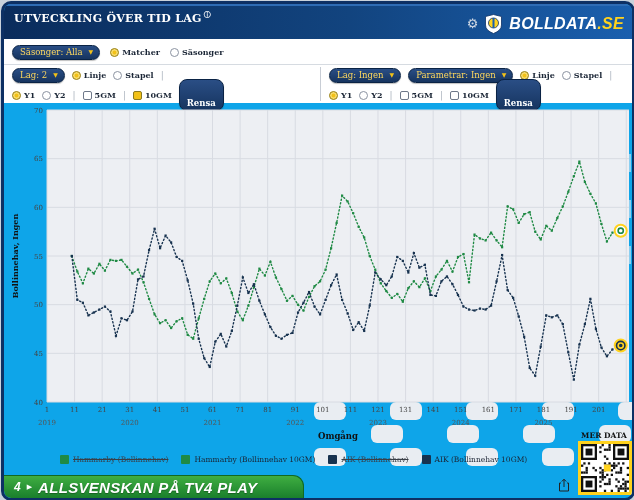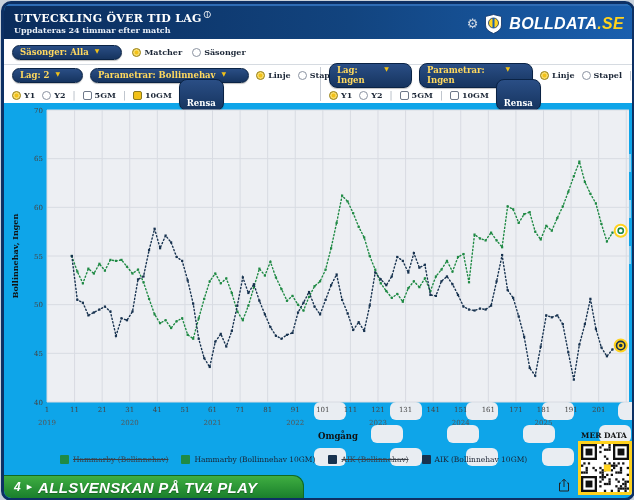--- a/index.html
+++ b/index.html
@@ -18,23 +18,23 @@
   .brandtext{font-family:"Liberation Sans",sans-serif;font-style:italic;font-weight:bold;font-size:16px;color:#ffffff;letter-spacing:.3px;}
   .brandtext .se{color:#ffd21e;margin-top:20px;}
   
   .controls{position:absolute;left:0;top:35px;width:100%;height:64px;background:#ffffff;}
   .row1{position:absolute;left:8px;top:4px;height:18px;display:flex;align-items:center;gap:10px;}
   .hdiv{position:absolute;left:0;top:25px;width:100%;border-top:1px solid #d6dbe1;}
   .panel-l{position:absolute;left:8px;top:27px;}
   .panel-r{position:absolute;left:325px;top:27px;}
   .vdiv{position:absolute;left:316px;top:28px;height:34px;border-left:1px solid #c8cdd5;}
   .crow{display:flex;align-items:center;gap:7px;height:18px;}
-  .pill{display:inline-flex;gap:6px;padding:1px 22px 2px 7px;border-radius:8px;
+  .pill{display:inline-flex;align-items:center;gap:6px;padding:1px 6px 2px 7px;border-radius:8px;
         background:linear-gradient(#2a4e85,#16345f);border:1px solid #0a2345;
-        color:#ffd95e;font-weight:bold;font-size:8.5px;cursor:pointer;box-shadow:0 1px 1px rgba(0,0,0,.25);}
+        color:#ffd95e;font-weight:normal;font-size:8.5px;cursor:pointer;box-shadow:0 1px 1px rgba(0,0,0,.25);}
   .pill .arr{color:#f2c118;font-size:6px;}
   .btn{display:inline-block;padding:18px 7px 2px 7px;border-radius:8px;background:linear-gradient(#2a4e85,#16345f);
        border:1px solid #0a2345;color:#ffffff;font-weight:bold;font-size:8.5px;cursor:pointer;box-shadow:0 1px 1px rgba(0,0,0,.25);}
   .opt{display:inline-flex;align-items:center;gap:3px;font-weight:bold;font-size:8px;color:#1c2737;cursor:pointer;}
   .radio{width:9px;height:9px;border-radius:50%;background:#ffffff;border:1px solid #8b93a1;box-sizing:border-box;}
   .radio.on{background:#f2c118;border:1px solid #97852a;box-shadow:inset 0 0 0 1.5px #f9dd6e;}
   .chk{width:9px;height:9px;border-radius:2px;background:#ffffff;border:1px solid #6e7889;box-sizing:border-box;}
   .chk.on{background:#f2c118;border:1px solid #8a7a22;}
   .sep{color:#aab2bd;font-size:9px;}
   
@@ -84,21 +84,20 @@
       <rect x="0" y="46" width="32" height="18" rx="6" fill="#f1f3f7"></rect>
       <rect x="76" y="46" width="32" height="18" rx="6" fill="#f1f3f7"></rect>
       <rect x="57" y="69" width="32" height="18" rx="6" fill="#f1f3f7"></rect>
       <rect x="0" y="92" width="32" height="18" rx="6" fill="#f1f3f7"></rect>
       <rect x="76" y="92" width="32" height="18" rx="6" fill="#f1f3f7"></rect>
       <rect x="57" y="115" width="32" height="18" rx="6" fill="#f1f3f7"></rect>
     </svg>
 
   <div class="topbar">
     <div class="title"><span>UTVECKLING ÖVER TID LAG</span><span class="info-sup">ⓘ</span></div>
-    <div class="subtitle">Uppdateras 24 timmar efter match</div>
     <div class="brand">
       <span class="gear">⚙</span>
       <svg width="17" height="20" viewBox="0 0 17 20">
         <path d="M8.5 0.5 L16.5 2.5 L16.5 11 Q16.5 16.5 8.5 19.5 Q0.5 16.5 0.5 11 L0.5 2.5 Z" fill="#ffffff" stroke="#0d3064" stroke-width="0.8"></path>
         <circle cx="8.5" cy="9" r="5" fill="#ffd21e" stroke="#0d3064" stroke-width="0.8"></circle>
         <path d="M8.5 4 L8.5 14" stroke="#1a5fae" stroke-width="2"></path>
       </svg>
       <span class="brandtext"><span>BOLLDATA</span><span class="se">.SE</span></span>
     </div>
   </div>
@@ -118,24 +117,20 @@
           <span>Säsonger</span>
         </span>
     </div>
     <div class="hdiv"></div>
     <div class="vdiv"></div>
 
     <div class="panel-l">
       <div class="crow">
         <span class="pill">
             <span>Lag: 2</span>
-            <span class="arr">▼</span>
-          </span>
-        <span class="pill">
-            <span>Parametrar: Bollinnehav</span>
             <span class="arr">▼</span>
           </span>
         <span class="opt">
             <span class="radio on"></span>
             <span>Linje</span>
           </span>
         <span class="opt">
             <span class="radio"></span>
             <span>Stapel</span>
           </span>

